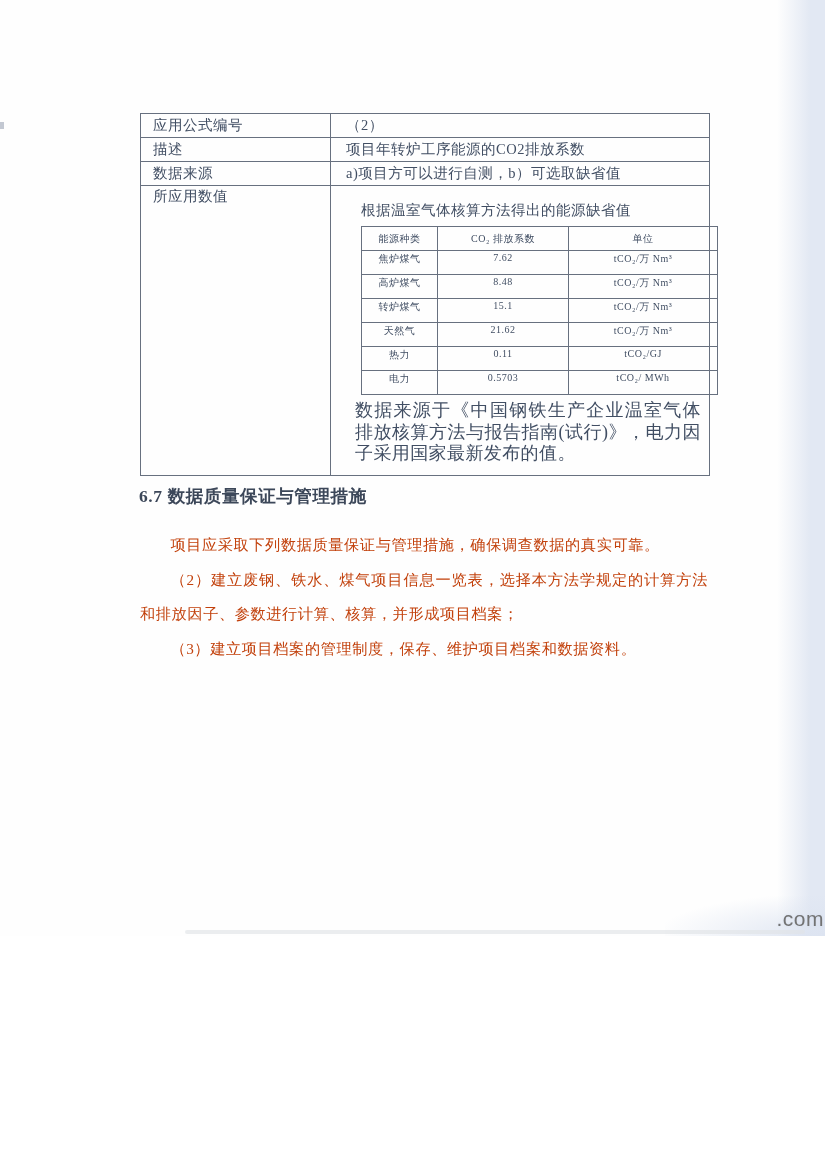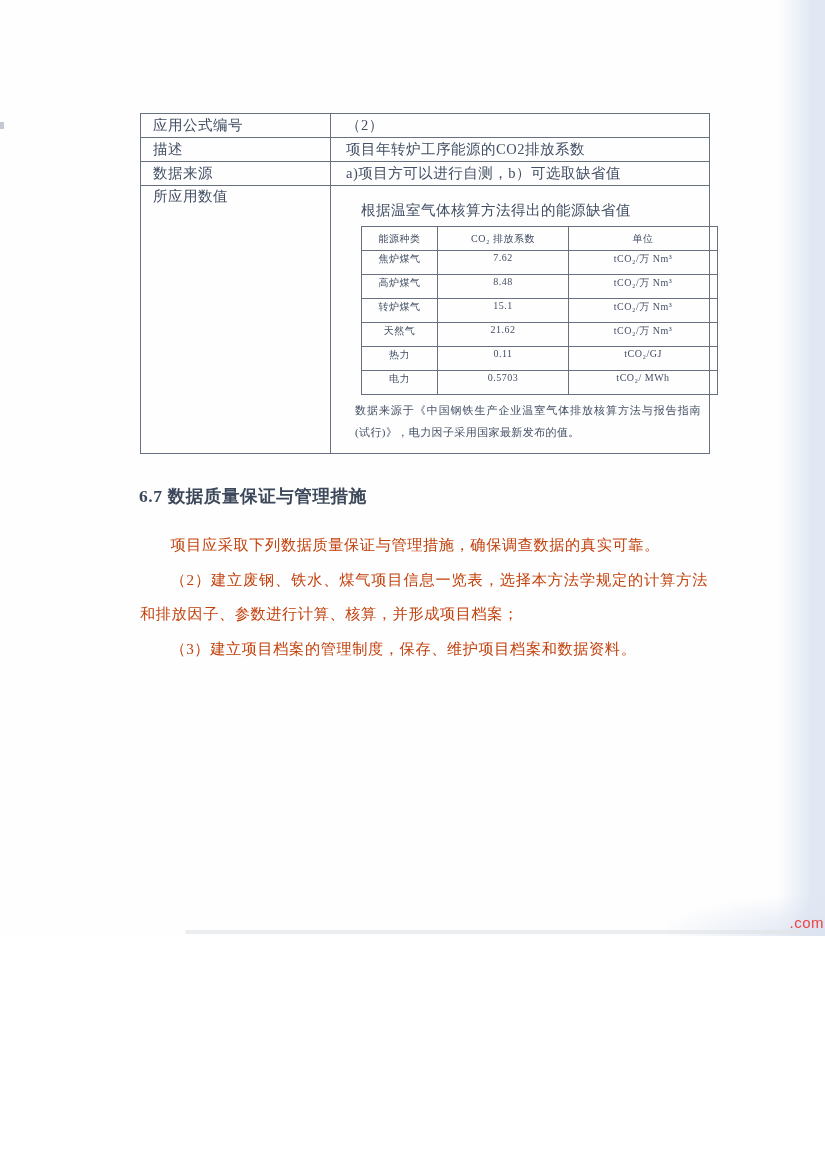--- a/index.html
+++ b/index.html
@@ -23,21 +23,21 @@
     pointer-events:none;
   }
   .bottom-band{
     position:absolute;left:185px;bottom:2px;width:620px;height:4px;
     background:#e1e3e7;opacity:.65;border-radius:2px;
   }
   .speck{position:absolute;left:0;top:122px;width:4px;height:7px;background:#c3c8d2;}
   .watermark{
     position:absolute;right:1px;bottom:5px;
     font-family:"Liberation Sans","DejaVu Sans",sans-serif;
-    font-size:15px;color:#ef4444;
+    font-size:21px;color:#737373;
     text-shadow:0 0 2px rgba(210,220,240,.9);
     letter-spacing:.5px;
   }
   
   table{border-collapse:collapse;}
   .spec-table{
     position:absolute;left:140px;top:113px;
     width:570px;table-layout:fixed;
     font-size:14.5px;
   }
@@ -63,21 +63,21 @@
   .energy-table col.e2{width:131px;}
   .energy-table col.e3{width:149px;}
   .energy-table td,.energy-table th{
     border:1px solid #67707f;
     height:21px;padding:1px 3px;
     text-align:center;font-weight:normal;
     letter-spacing:.5px;
   }
   .table-note{
     margin:5px 2px 4px 2px;
-    font-size:11px;line-height:21.5px;
+    font-size:18px;line-height:21.5px;
     text-align:justify;letter-spacing:.4px;
   }
   
   .section-heading{
     position:absolute;left:139px;top:484px;
     font-size:17.5px;font-weight:bold;color:#3c4759;
     letter-spacing:.6px;
   }
   .body-text{
     position:absolute;left:140px;top:528px;width:568px;

